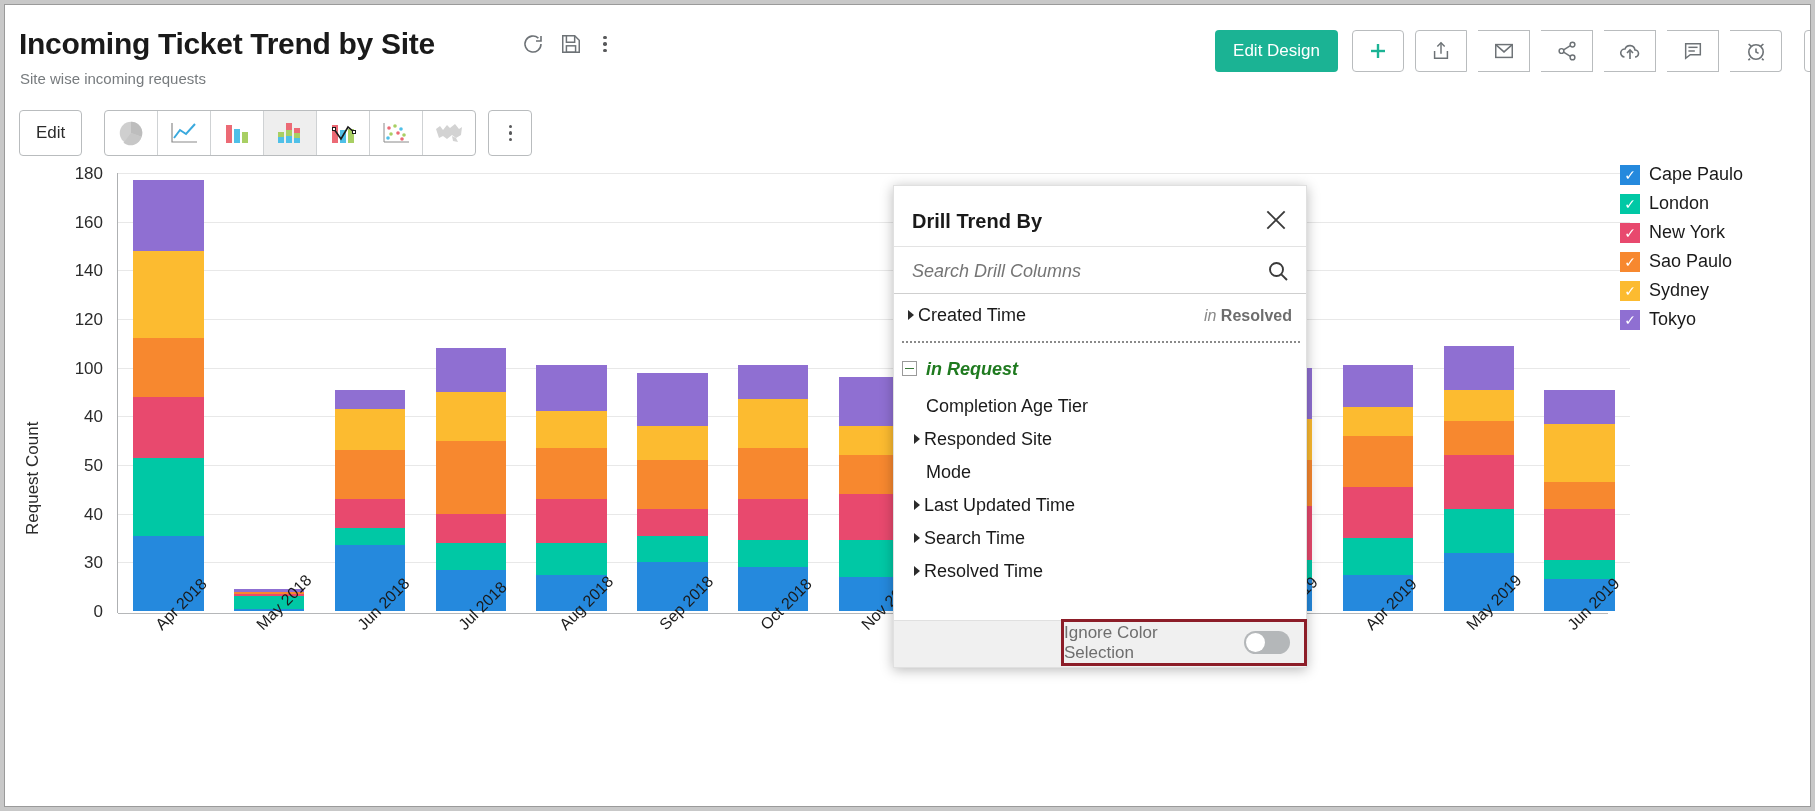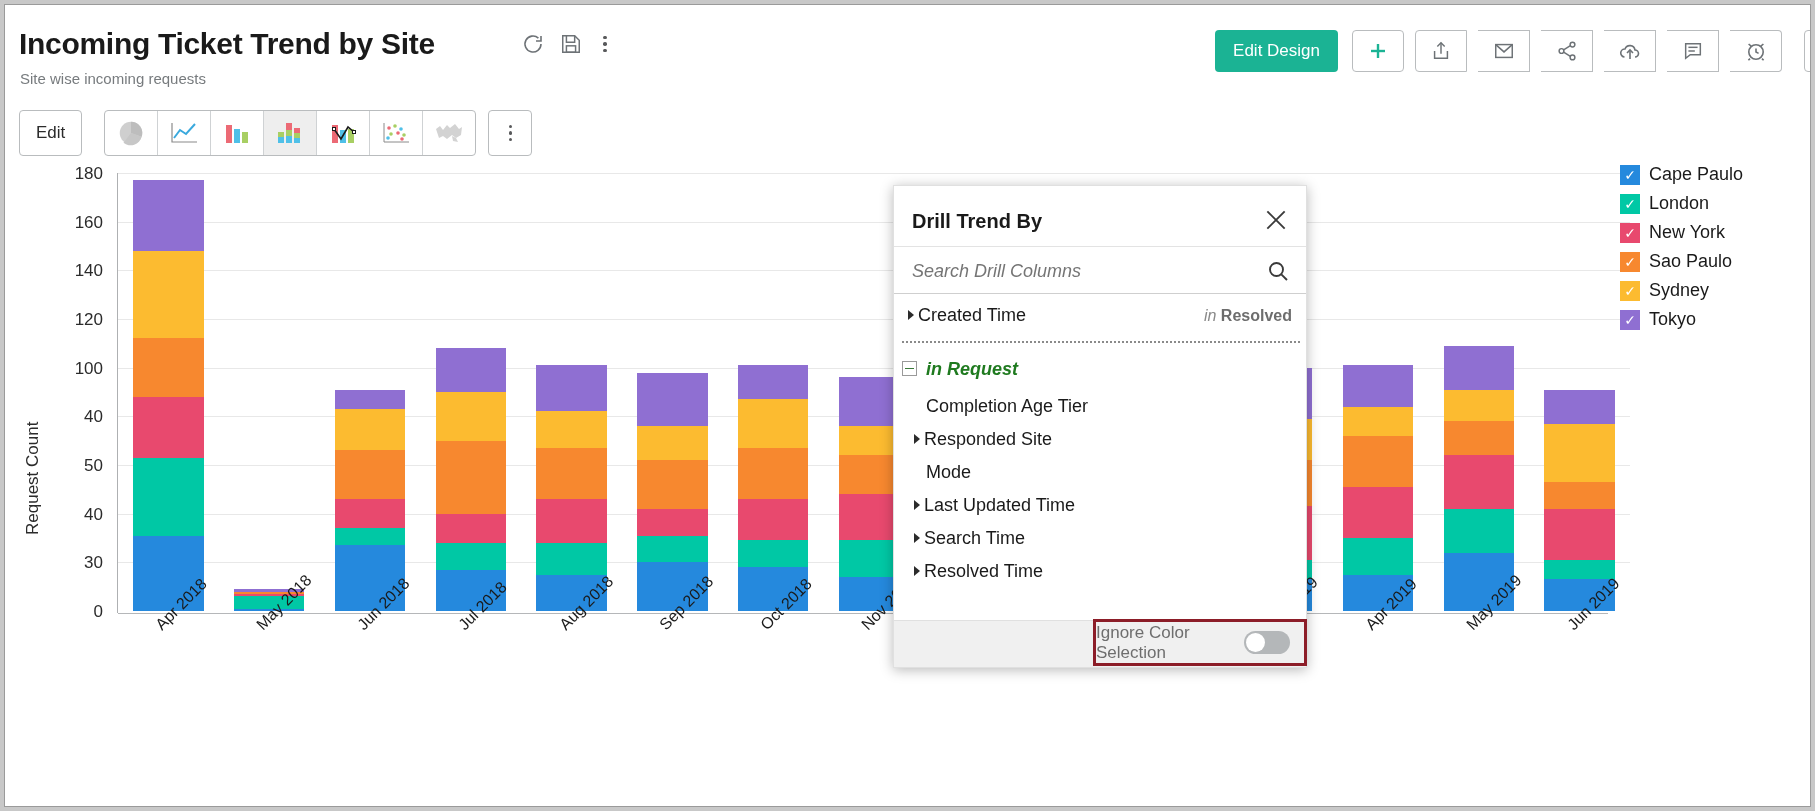--- a/index.html
+++ b/index.html
@@ -188,21 +188,21 @@
     position: relative; height: 33px; padding-left: 32px;
     font-size: 18px; color: #1a1a1a; line-height: 33px; cursor: pointer;
   }
   .drill-item .tri { margin-left: -12px; }
   #drill-footer {
     position: absolute; left: 0; bottom: 0; width: 100%; height: 47px;
     background: #f0f0f0; border-top: 1px solid #e0e0e0;
   }
   #ignore-wrap {
     position: absolute; right: -1px; top: -2px;
-    width: 214px; height: 47px;
+    width: 246px; height: 47px;
     border: 3px solid #8c1d28;
     display: flex; align-items: center; justify-content: flex-start;
     padding-right: 14px; background: #f0f0f0;
   }
   #ignore-label { font-size: 17px; color: #6e6e6e; margin-right: 12px; }
   #ignore-toggle {
     width: 46px; height: 23px; border-radius: 12px; background: #b4b7b9;
     position: relative; cursor: pointer; flex-shrink: 0;
   }
   #ignore-toggle:before {

